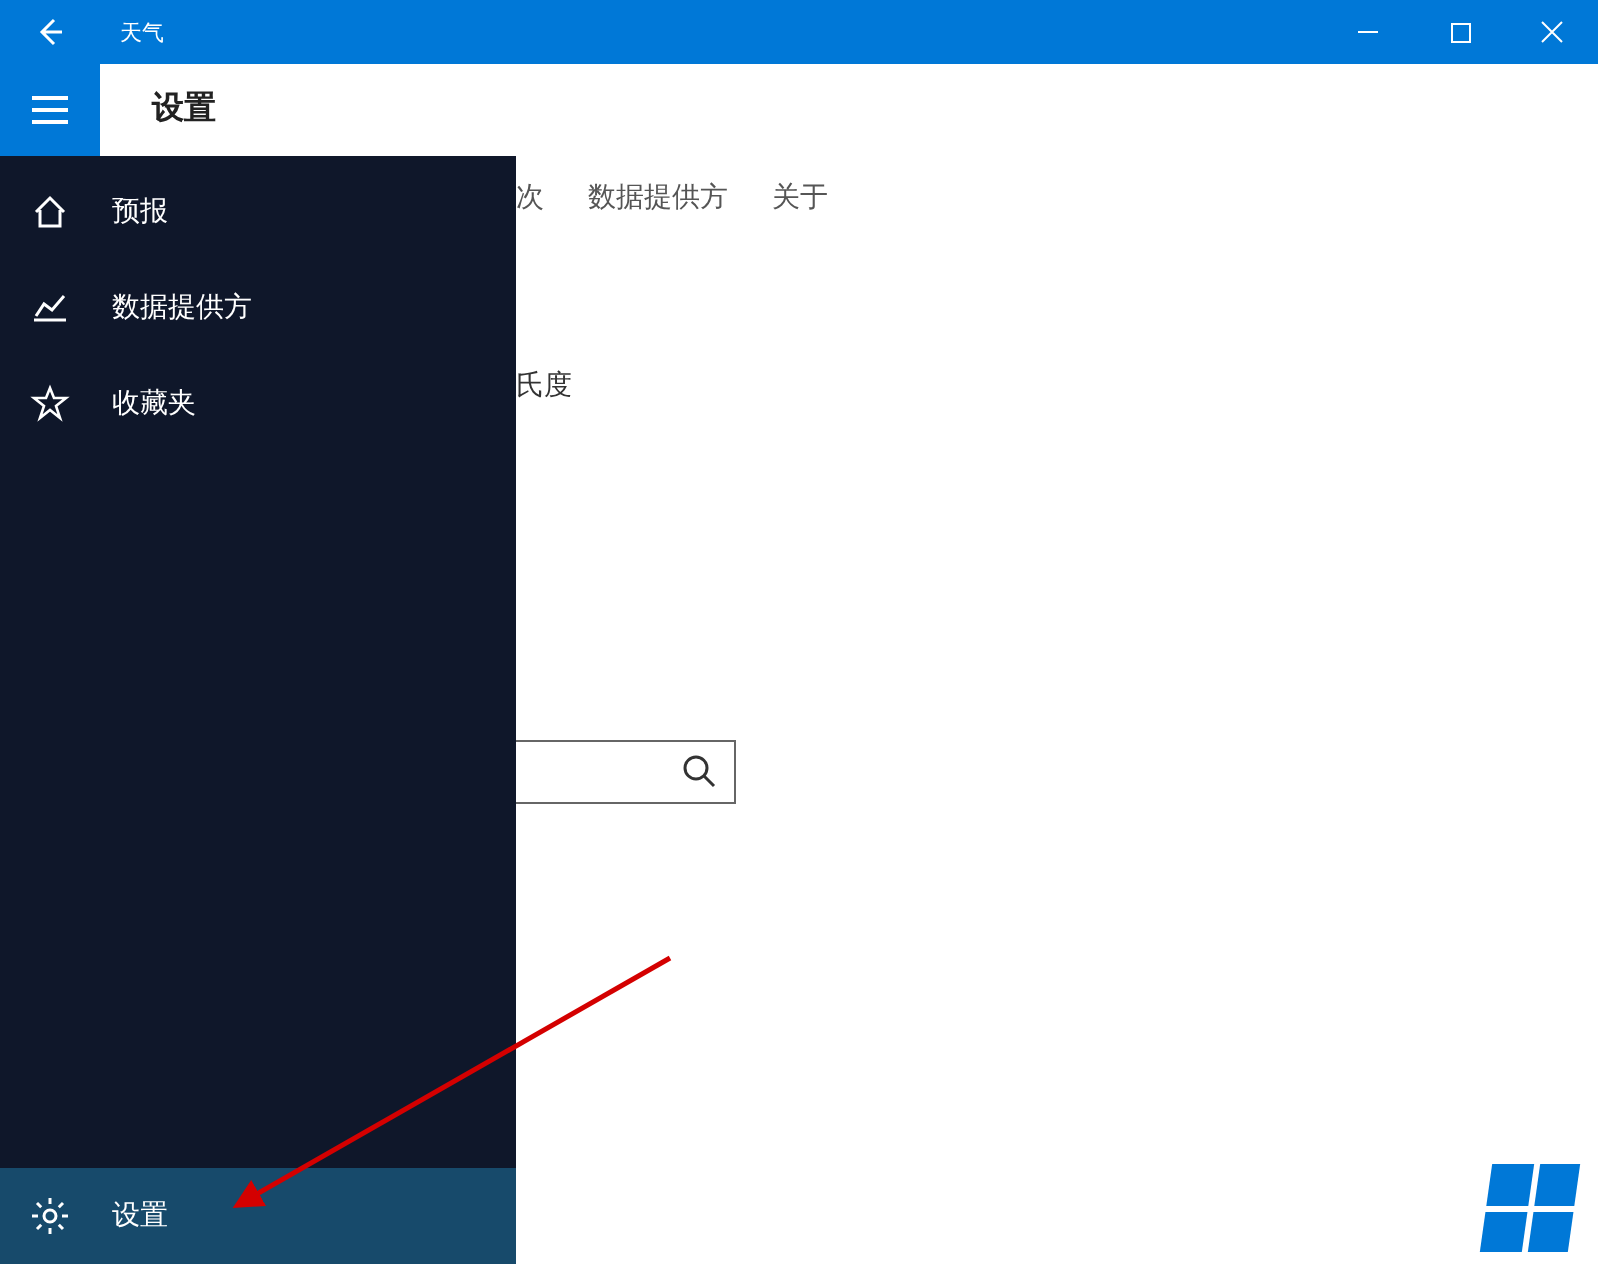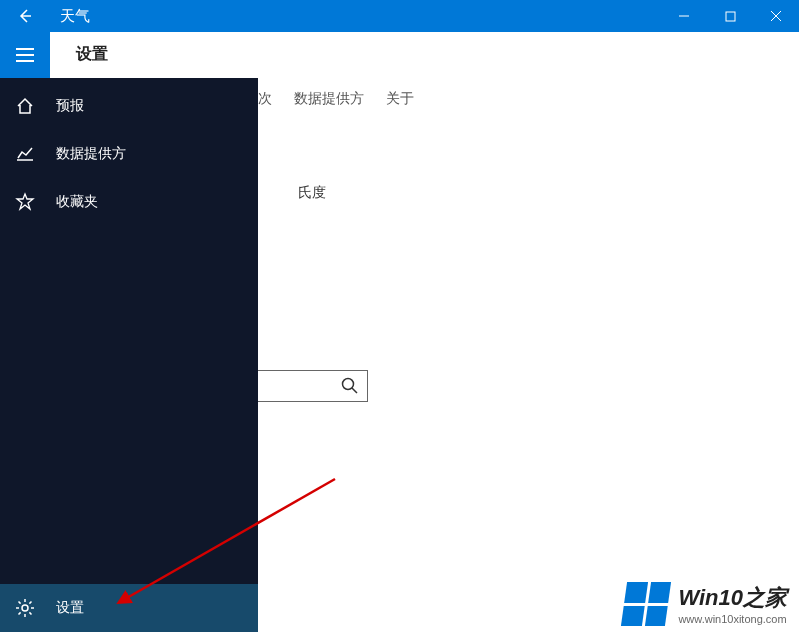--- a/index.html
+++ b/index.html
@@ -8,21 +8,21 @@
   .titlebar {
     height: 32px;
     background: #0078d7;
     display: flex;
     align-items: center;
     color: #fff;
   }
   .titlebar .back {
     width: 50px; height: 32px; display: flex; align-items: center; justify-content: center;
   }
-  .titlebar .title { font-size: 15px; padding-left: 10px; }
+  .titlebar .title { font-size: 11px; padding-left: 10px; }
   .titlebar .spacer { flex: 1; }
   .winbtn { width: 46px; height: 32px; display: flex; align-items: center; justify-content: center; }
   .winbtn svg { stroke: #fff; }
 
   .subheader {
     height: 46px;
     display: flex;
     align-items: center;
     background: #fff;
     border-bottom: 1px solid transparent;
@@ -46,21 +46,20 @@
     font-size: 14px;
     color: #555;
   }
   .nav-tabs .tab { cursor: pointer; }
 
   .content-label {
     position: absolute;
     left: 258px; top: 106px;
     font-size: 14px;
     color: #333;
-    padding-left: 40px;
   }
 
   .searchbox {
     position: absolute;
     left: 258px; top: 292px;
     width: 110px; height: 32px;
     border: 1px solid #666;
     border-left: none;
     display: flex;
     align-items: center;
@@ -220,19 +219,15 @@
     <line x1="220" y1="5" x2="10" y2="125" stroke="#d40000" stroke-width="2.5" marker-end="url(#ah)"></line>
   </svg>
 
   <div class="watermark">
     <div class="watermark-logo">
       <div></div>
         <div></div>
         <div></div>
         <div></div>
     </div>
-    <div class="watermark-text">
-      <span class="l1">Win10之家</span>
-      <span class="l2">www.win10xitong.com</span>
-    </div>
   </div>
 
 </div>
 
 </body></html>

